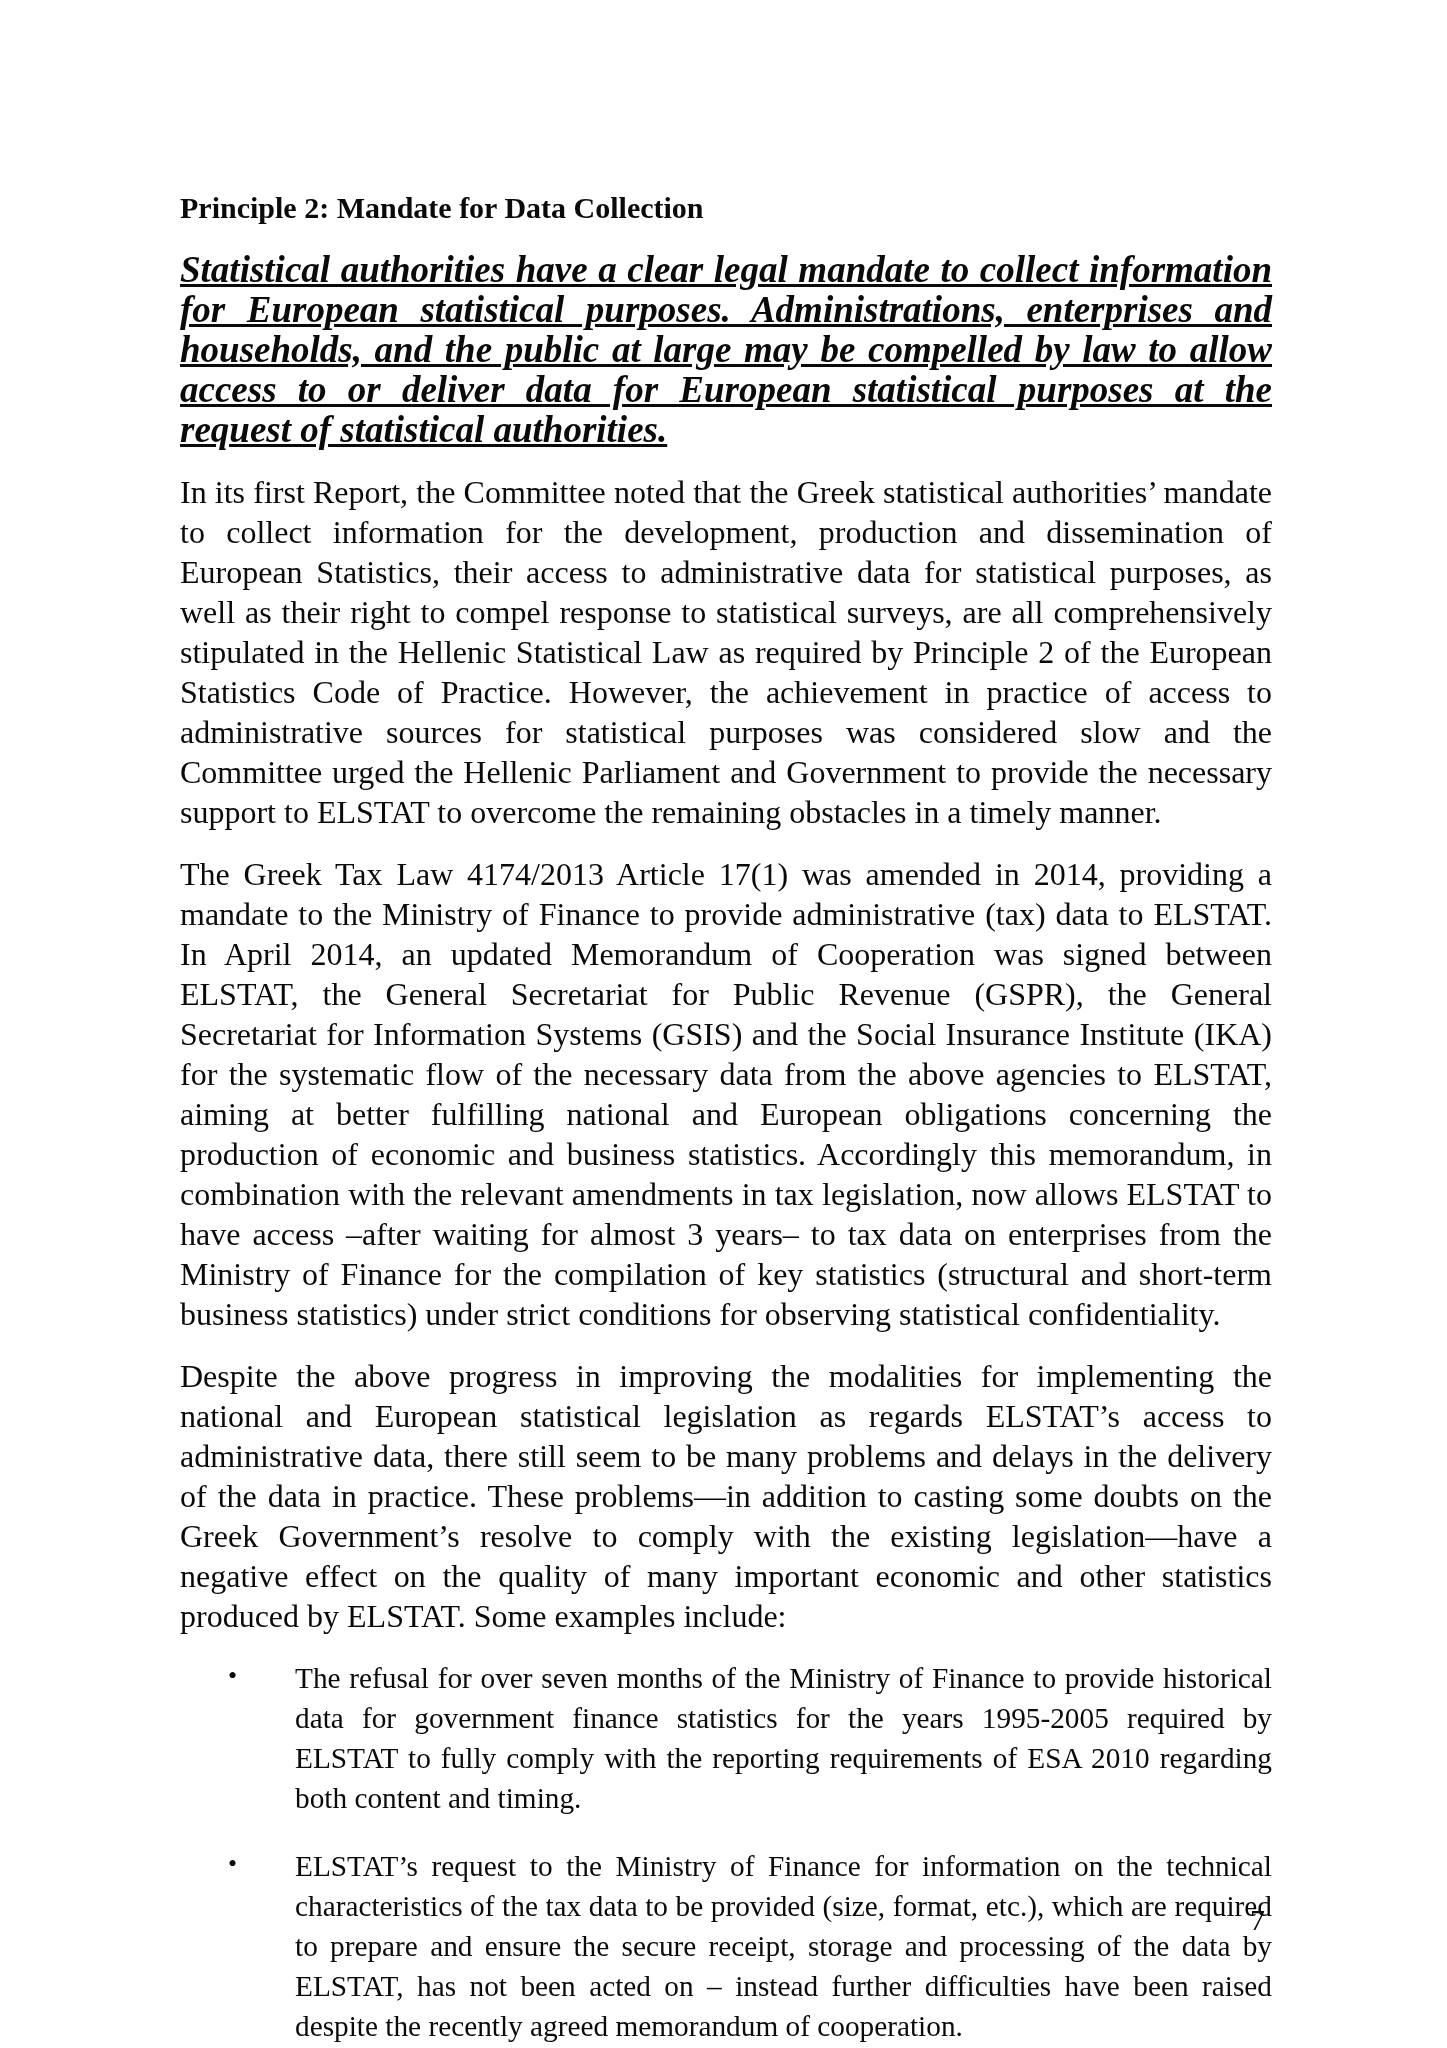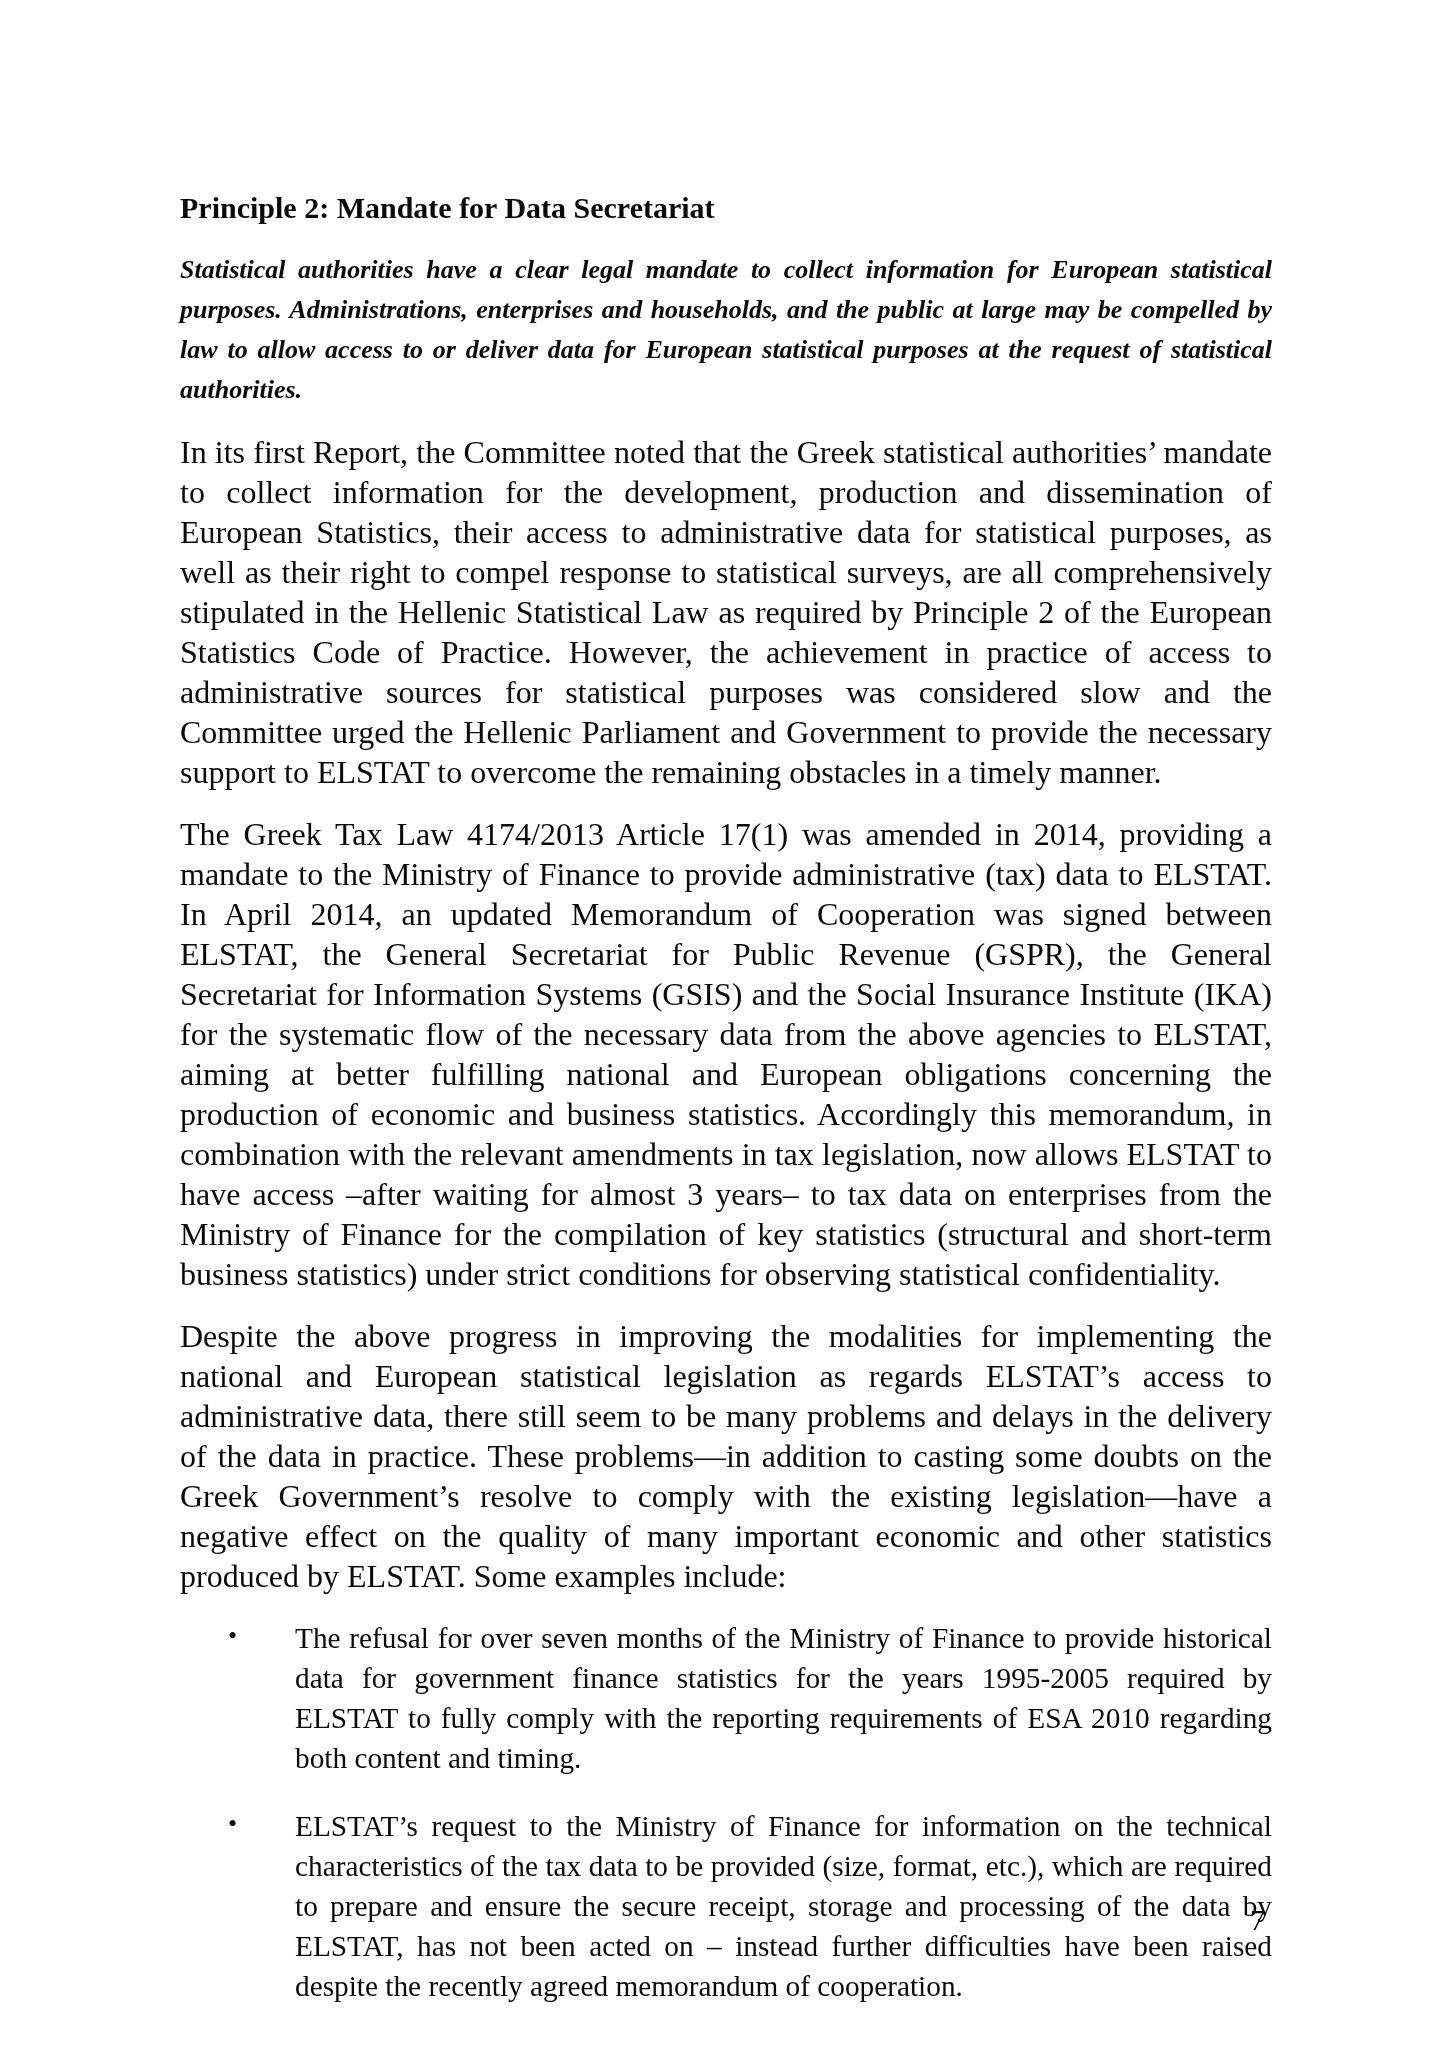--- a/index.html
+++ b/index.html
@@ -23,26 +23,27 @@
     top: 188px;
     width: 1092px;
   }
   .heading {
     font-size: 30px;
     font-weight: bold;
     line-height: 40px;
     margin: 0 0 22px 0;
   }
   .lead {
-    font-size: 26px;
+    font-size: 37px;
     font-style: italic;
     font-weight: bold;
     line-height: 40px;
     text-align: justify;
     margin: 0 0 22px 0;
+    text-decoration: underline;
   }
   .body-para {
     font-size: 32px;
     line-height: 40px;
     text-align: justify;
     margin: 0 0 22px 0;
   }
   .bullet-list {
     list-style: none;
     margin: 8px 0 0 0;
@@ -69,21 +70,21 @@
     font-size: 30px;
     line-height: 40px;
   }
 </style>
 </head>
 <body>
 
 <div class="page">
   <div class="content">
 
-    <h1 class="heading">Principle 2: Mandate for Data Secretariat</h1>
+    <h1 class="heading">Principle 2: Mandate for Data Collection</h1>
 
     <p class="lead">Statistical authorities have a clear legal mandate to collect information for European statistical purposes. Administrations, enterprises and households, and the public at large may be compelled by law to allow access to or deliver data for European statistical purposes at the request of statistical authorities.</p>
 
     <p class="body-para">In its first Report, the Committee noted that the Greek statistical authorities’ mandate to collect information for the development, production and dissemination of European Statistics, their access to administrative data for statistical purposes, as well as their right to compel response to statistical surveys, are all comprehensively stipulated in the Hellenic Statistical Law as required by Principle 2 of the European Statistics Code of Practice. However, the achievement in practice of access to administrative sources for statistical purposes was considered slow and the Committee urged the Hellenic Parliament and Government to provide the necessary support to ELSTAT to overcome the remaining obstacles in a timely manner.</p>
 
     <p class="body-para">The Greek Tax Law 4174/2013 Article 17(1) was amended in 2014, providing a mandate to the Ministry of Finance to provide administrative (tax) data to ELSTAT. In April 2014, an updated Memorandum of Cooperation was signed between ELSTAT, the General Secretariat for Public Revenue (GSPR), the General Secretariat for Information Systems (GSIS) and the Social Insurance Institute (IKA) for the systematic flow of the necessary data from the above agencies to ELSTAT, aiming at better fulfilling national and European obligations concerning the production of economic and business statistics. Accordingly this memorandum, in combination with the relevant amendments in tax legislation, now allows ELSTAT to have access –after waiting for almost 3 years– to tax data on enterprises from the Ministry of Finance for the compilation of key statistics (structural and short-term business statistics) under strict conditions for observing statistical confidentiality.</p>
 
     <p class="body-para">Despite the above progress in improving the modalities for implementing the national and European statistical legislation as regards ELSTAT’s access to administrative data, there still seem to be many problems and delays in the delivery of the data in practice. These problems—in addition to casting some doubts on the Greek Government’s resolve to comply with the existing legislation—have a negative effect on the quality of many important economic and other statistics produced by ELSTAT.  Some examples include:</p>
 
     <ul class="bullet-list">

